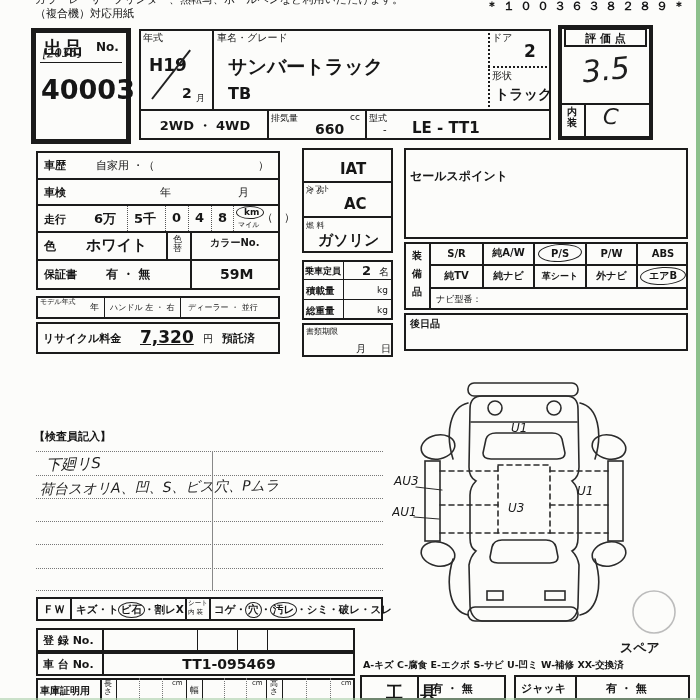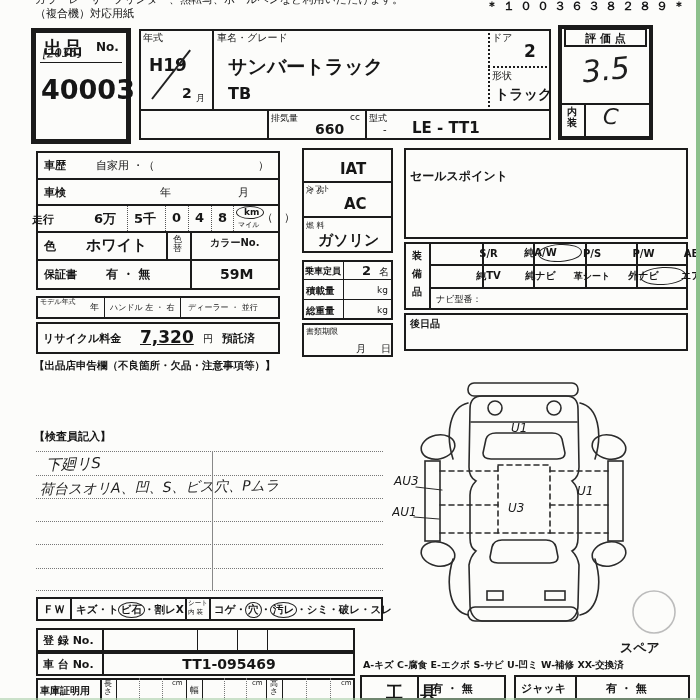--- a/index.html
+++ b/index.html
@@ -8,21 +8,21 @@
   .abs{position:absolute;box-sizing:border-box;}
   .bx{position:absolute;box-sizing:border-box;border:2px solid #1b1b1b;}
   .ln{position:absolute;background:#1b1b1b;}
   .dln{position:absolute;}
   .lbl{font-size:10px;line-height:1.1;}
   .b{font-weight:bold;}
   .hand{font-style:italic;color:#1f1f1f;}
   .vtxt{word-break:break-all;line-height:1.05;}
   .circ{border:1.6px solid #222;border-radius:50%;}
   .icirc{display:inline-block;border:1.5px solid #222;border-radius:50%;padding:0 2px;margin:0 -1px;}
-  .cellflex{display:flex;align-items:center;justify-content:center;margin-left:32px;}
+  .cellflex{display:flex;align-items:center;justify-content:center;}
   svg text{font-family:"DejaVu Sans","Liberation Sans",sans-serif;}
 </style>
 </head>
 <body>
 
 <div id="sheet">
 
   <div class="abs" style="left:35px;top:-8px;font-size:11px;">カラーレーザープリンター、熱転写、ボールペンなど利用いただけます。</div>
   <div class="abs" style="left:35px;top:6px;font-size:11px;">（複合機）対応用紙</div>
   <div class="abs b" style="left:486px;top:-2px;font-size:12px;letter-spacing:5px;">＊１００３６３８２８９＊</div>
@@ -50,20 +50,21 @@
 
   <div class="abs lbl" style="left:217px;top:32px;">車名・グレード</div>
   <div class="abs b" style="left:228px;top:54px;font-size:19px;">サンバートラック</div>
   <div class="abs b" style="left:228px;top:84px;font-size:16px;">TB</div>
 
   <div class="abs lbl" style="left:492px;top:32px;">ドア</div>
   <div class="abs b" style="left:524px;top:41px;font-size:17px;">2</div>
   <div class="abs lbl" style="left:492px;top:70px;">形状</div>
   <div class="abs b" style="left:495px;top:86px;font-size:14px;">トラック</div>
 
+  <div class="abs b" style="left:150px;top:117px;width:110px;text-align:center;font-size:13px;">2WD ・ 4WD</div>
   <div class="abs" style="left:271px;top:112px;font-size:9px;">排気量</div>
   <div class="abs" style="left:350px;top:112px;font-size:9px;">cc</div>
   <div class="abs b" style="left:315px;top:121px;font-size:14px;">660</div>
   <div class="abs" style="left:369px;top:112px;font-size:9px;">型式</div>
   <div class="abs" style="left:383px;top:124px;font-size:10px;">-</div>
   <div class="abs b" style="left:412px;top:119px;font-size:15px;">LE - TT1</div>
 
   <div class="bx" style="left:558px;top:25px;width:95px;height:115px;border-width:4px;"></div>
   <div class="bx" style="left:564px;top:28px;width:83px;height:19px;border-width:2px;"></div>
   <div class="abs b" style="left:564px;top:31px;width:83px;text-align:center;font-size:11px;">評 価 点</div>
@@ -80,21 +81,21 @@
   <div class="ln" style="left:36px;top:259px;width:244px;height:2px;"></div>
 
   <div class="abs b" style="left:44px;top:158px;font-size:11px;">車歴</div>
   <div class="abs" style="left:96px;top:158px;font-size:11px;">自家用 ・（</div>
   <div class="abs" style="left:258px;top:158px;font-size:11px;">）</div>
 
   <div class="abs b" style="left:44px;top:185px;font-size:11px;">車検</div>
   <div class="abs" style="left:160px;top:185px;font-size:11px;">年</div>
   <div class="abs" style="left:238px;top:185px;font-size:11px;">月</div>
 
-  <div class="abs b" style="left:32px;top:212px;font-size:11px;">走行</div>
+  <div class="abs b" style="left:44px;top:212px;font-size:11px;">走行</div>
   <div class="abs b" style="left:94px;top:210px;font-size:13px;">6万</div>
   <div class="dln" style="left:127px;top:206px;height:25px;border-left:1px dotted #555;"></div>
   <div class="abs b" style="left:134px;top:210px;font-size:13px;">5千</div>
   <div class="dln" style="left:165px;top:206px;height:25px;border-left:1px dotted #555;"></div>
   <div class="abs b" style="left:172px;top:210px;font-size:13px;">0</div>
   <div class="dln" style="left:188px;top:206px;height:25px;border-left:1px dotted #555;"></div>
   <div class="abs b" style="left:195px;top:210px;font-size:13px;">4</div>
   <div class="dln" style="left:211px;top:206px;height:25px;border-left:1px dotted #555;"></div>
   <div class="abs b" style="left:218px;top:210px;font-size:13px;">8</div>
   <div class="dln" style="left:233px;top:206px;height:25px;border-left:1px dotted #555;"></div>
@@ -121,21 +122,20 @@
   <div class="abs" style="left:110px;top:302px;font-size:8px;">ハンドル 左 ・ 右</div>
   <div class="ln" style="left:180px;top:296px;width:1px;height:23px;"></div>
   <div class="abs" style="left:188px;top:302px;font-size:8px;">ディーラー ・ 並行</div>
 
   <div class="bx" style="left:36px;top:322px;width:244px;height:32px;"></div>
   <div class="abs b" style="left:43px;top:331px;font-size:11px;">リサイクル料金</div>
   <div class="abs b" style="left:140px;top:327px;font-size:17px;text-decoration:underline;">7,320</div>
   <div class="abs" style="left:203px;top:332px;font-size:10px;">円</div>
   <div class="abs b" style="left:222px;top:331px;font-size:11px;">預託済</div>
 
-  <div class="abs b" style="left:34px;top:359px;font-size:10.5px;">【出品店申告欄（不良箇所・欠品・注意事項等）】</div>
 
   <div class="bx" style="left:302px;top:148px;width:91px;height:105px;"></div>
   <div class="ln" style="left:302px;top:181px;width:91px;height:2px;"></div>
   <div class="ln" style="left:302px;top:216px;width:91px;height:2px;"></div>
   <div class="abs" style="left:306px;top:151px;font-size:8px;margin-top:32px;">シフト</div>
   <div class="abs b" style="left:340px;top:160px;font-size:15px;">IAT</div>
   <div class="abs" style="left:306px;top:185px;font-size:8px;">冷 房</div>
   <div class="abs b" style="left:344px;top:195px;font-size:15px;">AC</div>
   <div class="abs" style="left:306px;top:220px;font-size:8px;">燃 料</div>
   <div class="abs b" style="left:318px;top:231px;font-size:15px;">ガソリン</div>

